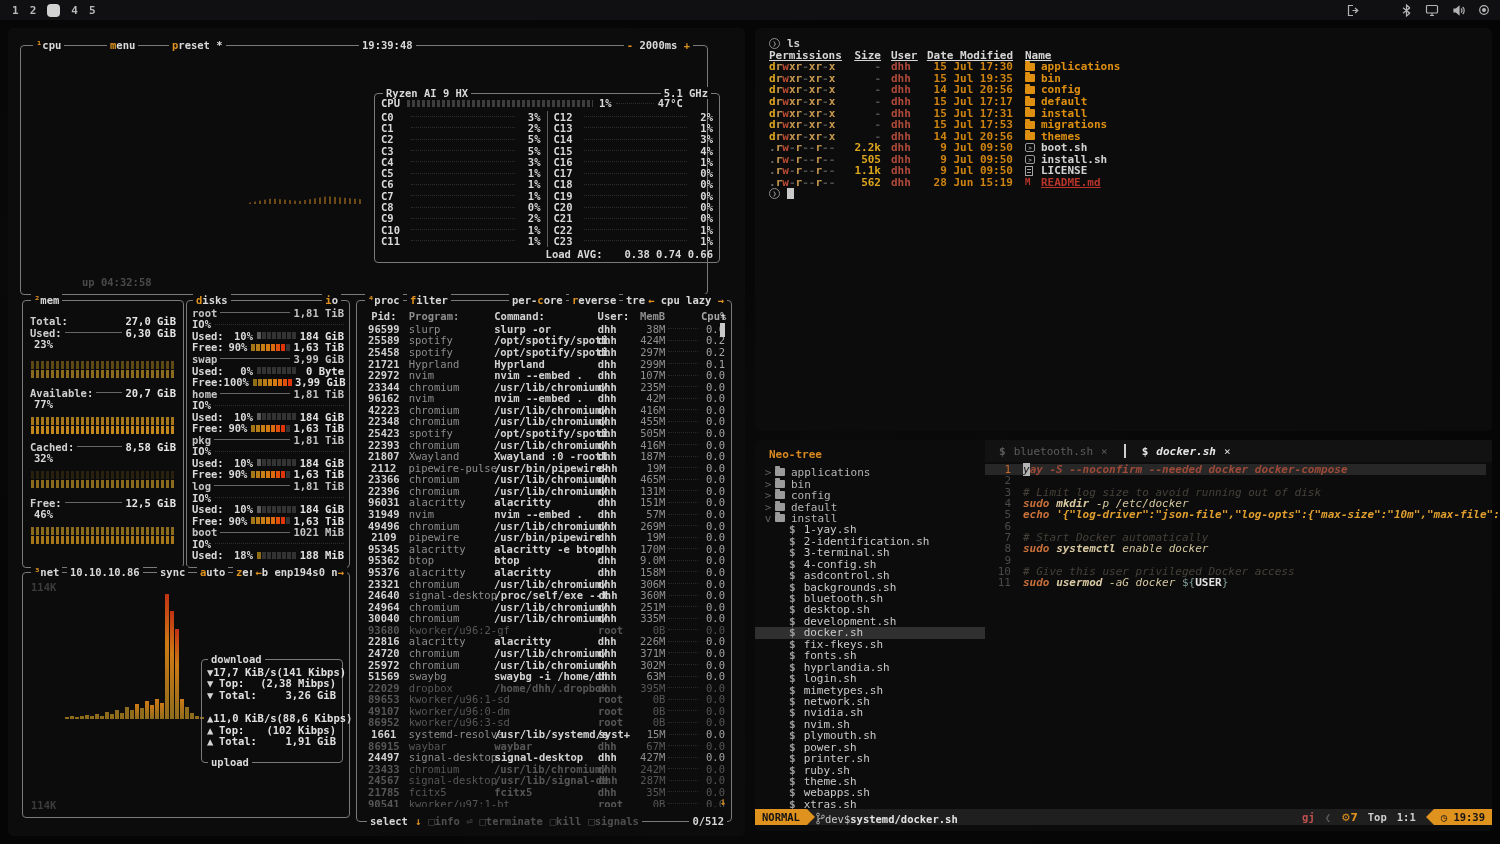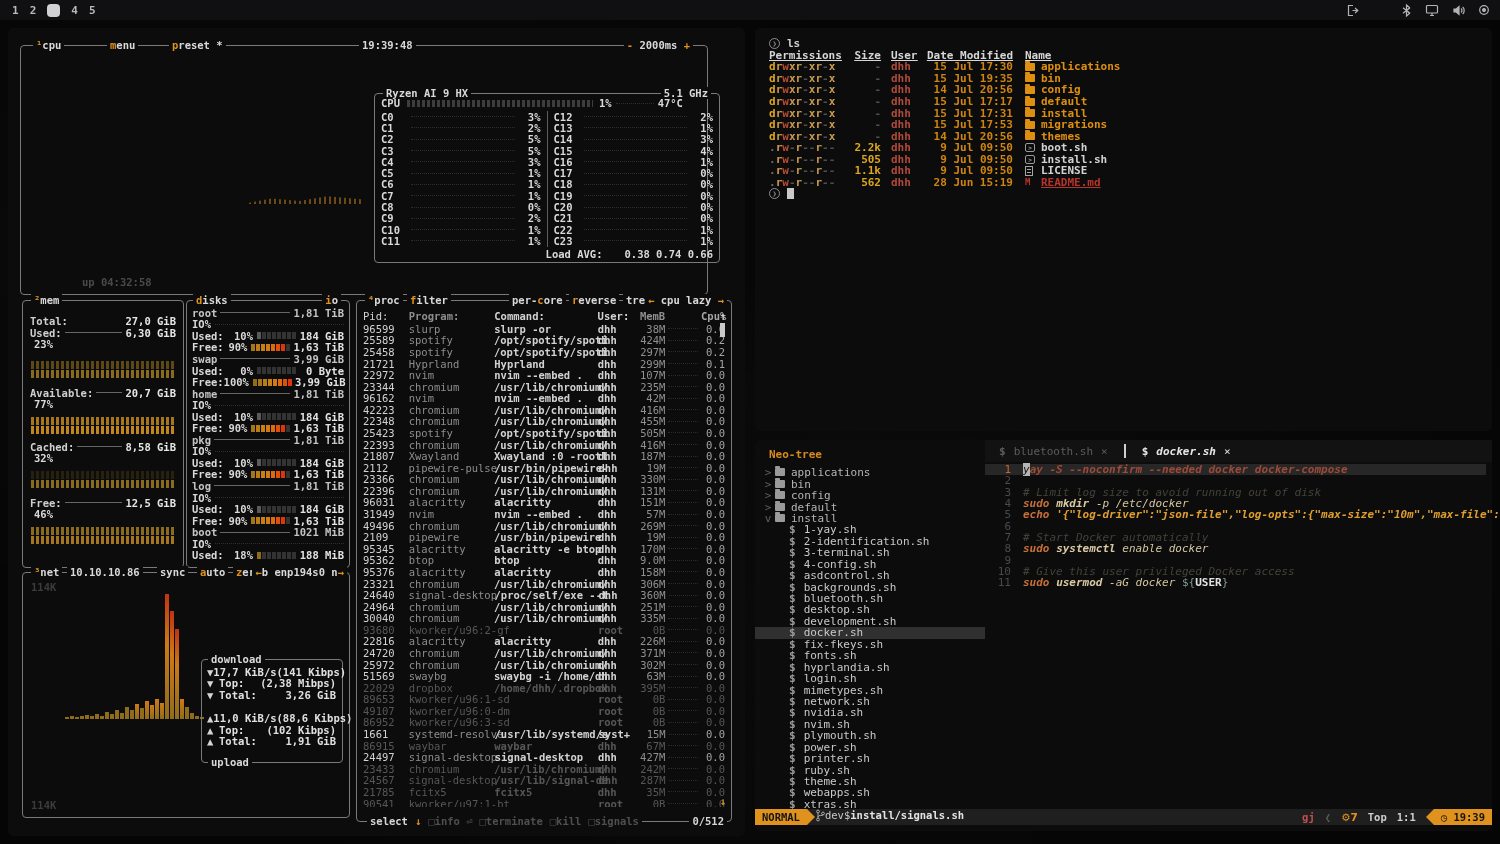--- a/index.html
+++ b/index.html
@@ -87,21 +87,21 @@
   #net-graph div{width:4px;}
   .scale{position:absolute;left:8px;color:#3c3c3c;font-weight:700;}
   #net-info{position:absolute;left:178px;top:86px;width:142px;height:104px;border:1px solid var(--bd);border-radius:4px;padding:6px 6px 0 5px;}
   .nrow{display:flex;align-items:center;height:11.5px;font-weight:700;color:#e0e0e0;white-space:nowrap;}
   .nrow .ic{width:12px;color:#d5d5d5;}
   .nrow .vl{flex:1;text-align:right;}
   
   #proc-head{position:absolute;left:6px;right:6px;top:9px;display:flex;font-weight:700;color:var(--w);}
   #proc-rows{position:absolute;left:6px;right:6px;top:22px;bottom:14px;overflow:hidden;}
   .prow{display:flex;align-items:center;height:11.58px;white-space:nowrap;}
-  .c-pid{width:42px;text-align:left;margin-right:4px;color:#d2d2d2;font-weight:400;}
+  .c-pid{width:42px;text-align:center;margin-right:4px;color:#d2d2d2;font-weight:700;}
   .c-prog{width:86px;color:#8d8d8d;}
   .c-cmd{width:104px;color:#d2d2d2;font-weight:700;}
   .c-user{width:38px;color:#d2d2d2;font-weight:700;}
   .c-mem{width:30px;text-align:right;color:#909090;}
   .c-dots{width:30px;border-bottom:1px dotted #2a2a2a;height:1px;margin:0 3px;}
   .c-cpu{width:24px;text-align:right;color:#a5a5a5;}
   .prow.dim .c-pid,.prow.dim .c-prog,.prow.dim .c-cmd,.prow.dim .c-user,.prow.dim .c-mem,.prow.dim .c-cpu{color:#575757;}
   #proc-scroll-up{position:absolute;right:5px;top:9px;color:var(--w);font-weight:700;}
   #proc-thumb{position:absolute;right:6px;top:22px;width:5px;height:14px;background:#c9c9c9;}
   #proc-scroll-dn{position:absolute;right:5px;bottom:14px;color:var(--o);font-weight:700;}
@@ -161,21 +161,21 @@
   .tok-fn{color:#d9c9a2;font-weight:700;font-style:italic;}
   .tok-arg{color:#d3c69e;font-style:italic;}
   .tok-str{color:#df9e2e;font-weight:700;font-style:italic;}
   .tok-brace{color:#7d9a96;}
   .tok-var{color:#e3e3e3;font-weight:700;}
   .tok-cursor{background:#b5b5b5;color:#111;font-style:italic;}
   #statusline{position:absolute;left:0;right:0;bottom:6px;height:16px;background:#1f1f1f;display:flex;align-items:center;font-size:10.5px;color:#b9b9b9;}
   .badge{background:var(--o);color:#141414;font-weight:700;padding:0 7px;height:16px;display:flex;align-items:center;}
   .pl-r{width:0;height:0;border-top:8px solid transparent;border-bottom:8px solid transparent;border-left:8px solid var(--o);}
   .pl-l{width:0;height:0;border-top:8px solid transparent;border-bottom:8px solid transparent;border-right:8px solid var(--o);}
-  #sl-left{display:flex;align-items:flex-start;gap:0;}
+  #sl-left{display:flex;align-items:flex-end;gap:0;}
   #sl-file{color:#e3e3e3;font-weight:700;}
   #sl-dollar,#sl-branch-name{color:#c9c9c9;}
   #sl-right{margin-left:auto;display:flex;align-items:center;gap:10px;}
   .sl-red{color:#c05050;font-weight:700;}
   .sl-chev{color:#5a5a5a;}
   .sl-orange{color:var(--o);font-weight:700;font-family:"DejaVu Sans",sans-serif;}
   .sl-white{color:#cfcfcf;font-weight:700;}
 </style>
 </head>
 <body>
@@ -867,21 +867,21 @@
           <span class="c-user">dhh</span>
           <span class="c-mem">19M</span>
           <span class="c-dots"></span>
           <span class="c-cpu">0.0</span>
         </div>
         <div class="prow">
           <span class="c-pid">23366</span>
           <span class="c-prog">chromium</span>
           <span class="c-cmd">/usr/lib/chromium/</span>
           <span class="c-user">dhh</span>
-          <span class="c-mem">330M</span>
+          <span class="c-mem">465M</span>
           <span class="c-dots"></span>
           <span class="c-cpu">0.0</span>
         </div>
         <div class="prow">
           <span class="c-pid">22396</span>
           <span class="c-prog">chromium</span>
           <span class="c-cmd">/usr/lib/chromium/</span>
           <span class="c-user">dhh</span>
           <span class="c-mem">131M</span>
           <span class="c-dots"></span>
@@ -1442,21 +1442,21 @@
         <span class="pl-r"></span>
       </span>
       <svg width="10" height="13" viewBox="0 0 10 13">
         <circle cx="3" cy="2.5" r="1.4" fill="none" stroke="#aaa"></circle>
         <circle cx="3" cy="10.5" r="1.4" fill="none" stroke="#aaa"></circle>
         <circle cx="8" cy="4.5" r="1.4" fill="none" stroke="#aaa"></circle>
         <path d="M3 4v5 M3 8c0-2.5 5-1 5-2" fill="none" stroke="#aaa"></path>
       </svg>
       <span id="sl-branch-name">dev</span>
       <span id="sl-dollar">$</span>
-      <span id="sl-file">install/signals.sh</span>
+      <span id="sl-file">systemd/docker.sh</span>
     </div>
     <div id="sl-right">
       <span class="sl-red">gj</span>
       <span class="sl-chev">❮</span>
       <span class="sl-orange"><span>⚙</span><span>7</span></span>
       <span class="sl-white">Top</span>
       <span class="sl-white">1:1</span>
       <span style="display:flex;align-items:center">
         <span class="pl-l"></span>
         <span class="badge"><span>◷</span>&nbsp;<span>19:39</span></span>

